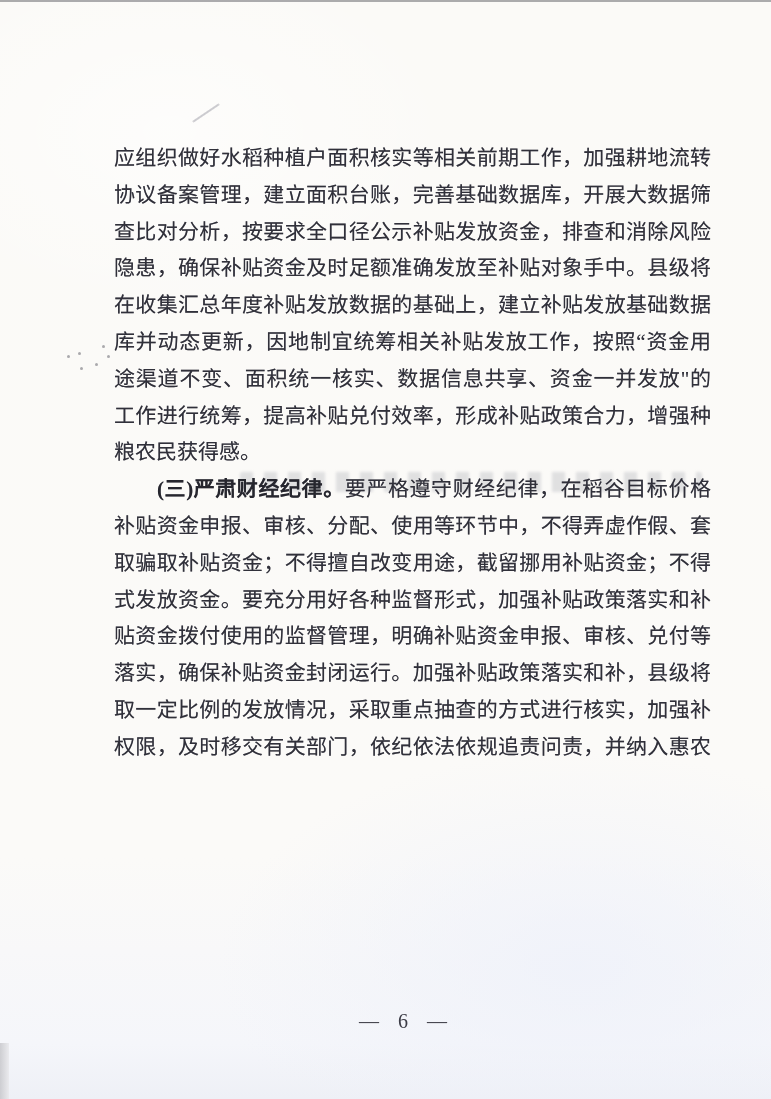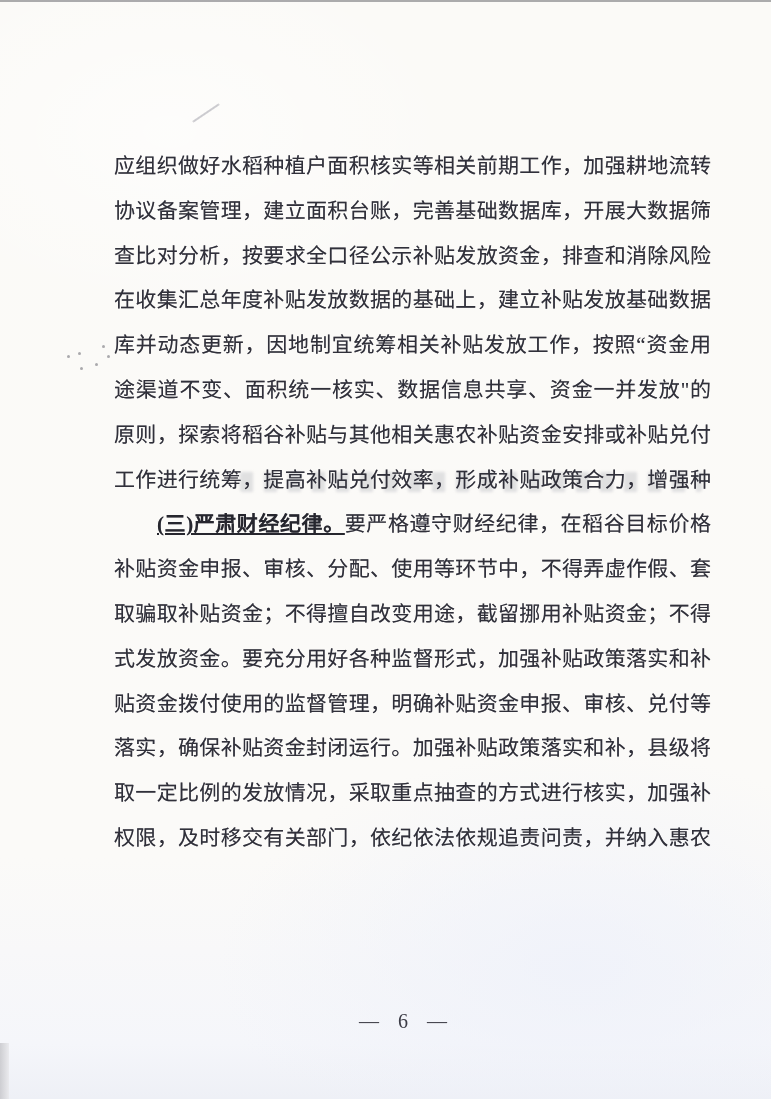--- a/index.html
+++ b/index.html
@@ -46,25 +46,24 @@
     color:#30303a;
     font-size:21px;
     text-shadow:0 0 .6px rgba(40,40,55,.45);
   }
   .line{
     height:36.8px;line-height:36.8px;
     text-align:justify;
     text-align-last:justify;
     text-justify:inter-character;
     overflow:hidden;
-    margin-top:8px;
   }
   .line.short{text-align-last:left;}
   .line.indent{text-indent:43px;}
-  .lead{font-weight:700;color:#26262e;text-decoration:underline;}
+  .lead{font-weight:700;color:#26262e;}
   .page-footer{
     position:absolute;left:0;right:0;top:1010px;
     text-align:center;
     padding-left:36px;
     font-size:20px;
     color:#3c3c46;
     word-spacing:12px;
     letter-spacing:1px;
   }
 </style>
@@ -84,25 +83,26 @@
   <div class="speck" style="left:80px;top:367px;"></div>
 
   <div class="ghost-band"></div>
 
   <main class="content">
 
     <section>
       <div class="line">应组织做好水稻种植户面积核实等相关前期工作，加强耕地流转</div>
       <div class="line">协议备案管理，建立面积台账，完善基础数据库，开展大数据筛</div>
       <div class="line">查比对分析，按要求全口径公示补贴发放资金，排查和消除风险</div>
+      <div class="line">隐患，确保补贴资金及时足额准确发放至补贴对象手中。县级将</div>
       <div class="line">在收集汇总年度补贴发放数据的基础上，建立补贴发放基础数据</div>
       <div class="line">库并动态更新，因地制宜统筹相关补贴发放工作，按照“资金用</div>
       <div class="line">途渠道不变、面积统一核实、数据信息共享、资金一并发放"的</div>
-      <div class="line">原则，探索将稻谷补贴与其他相关惠农补贴资金安排或补贴兑付</div>
       <div class="line">工作进行统筹，提高补贴兑付效率，形成补贴政策合力，增强种</div>
+      <div class="line short">粮农民获得感。</div>
     </section>
 
     <section>
       <div class="line indent">
         <span class="lead">(三)严肃财经纪律。</span><span>要严格遵守财经纪律，在稻谷目标价格</span>
       </div>
       <div class="line">补贴资金申报、审核、分配、使用等环节中，不得弄虚作假、套</div>
       <div class="line">取骗取补贴资金；不得擅自改变用途，截留挪用补贴资金；不得</div>
       <div class="line">式发放资金。要充分用好各种监督形式，加强补贴政策落实和补</div>
       <div class="line">贴资金拨付使用的监督管理，明确补贴资金申报、审核、兑付等</div>

